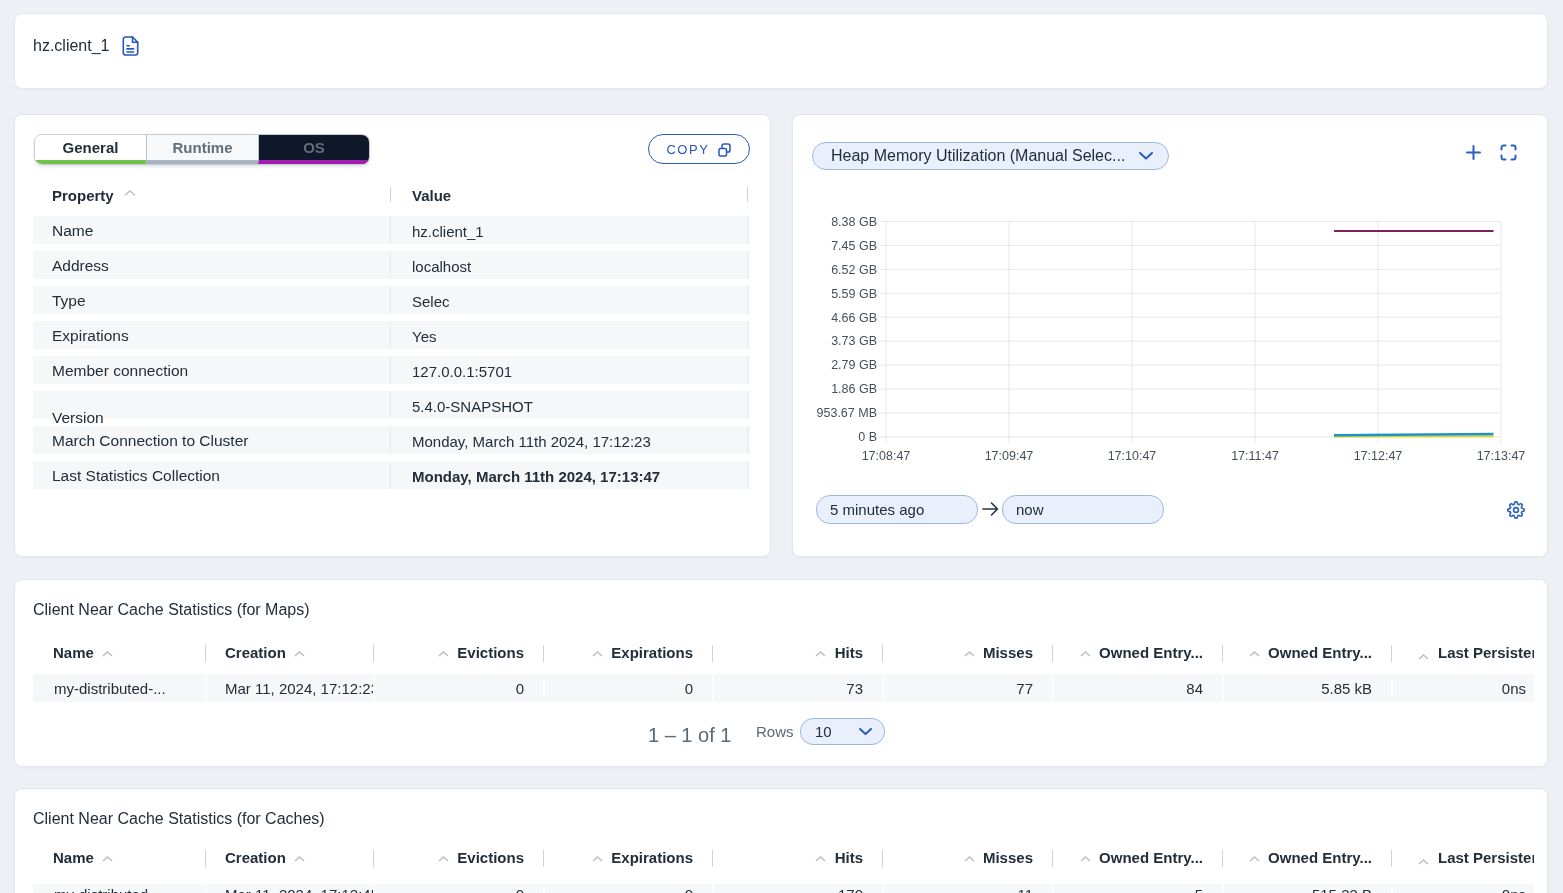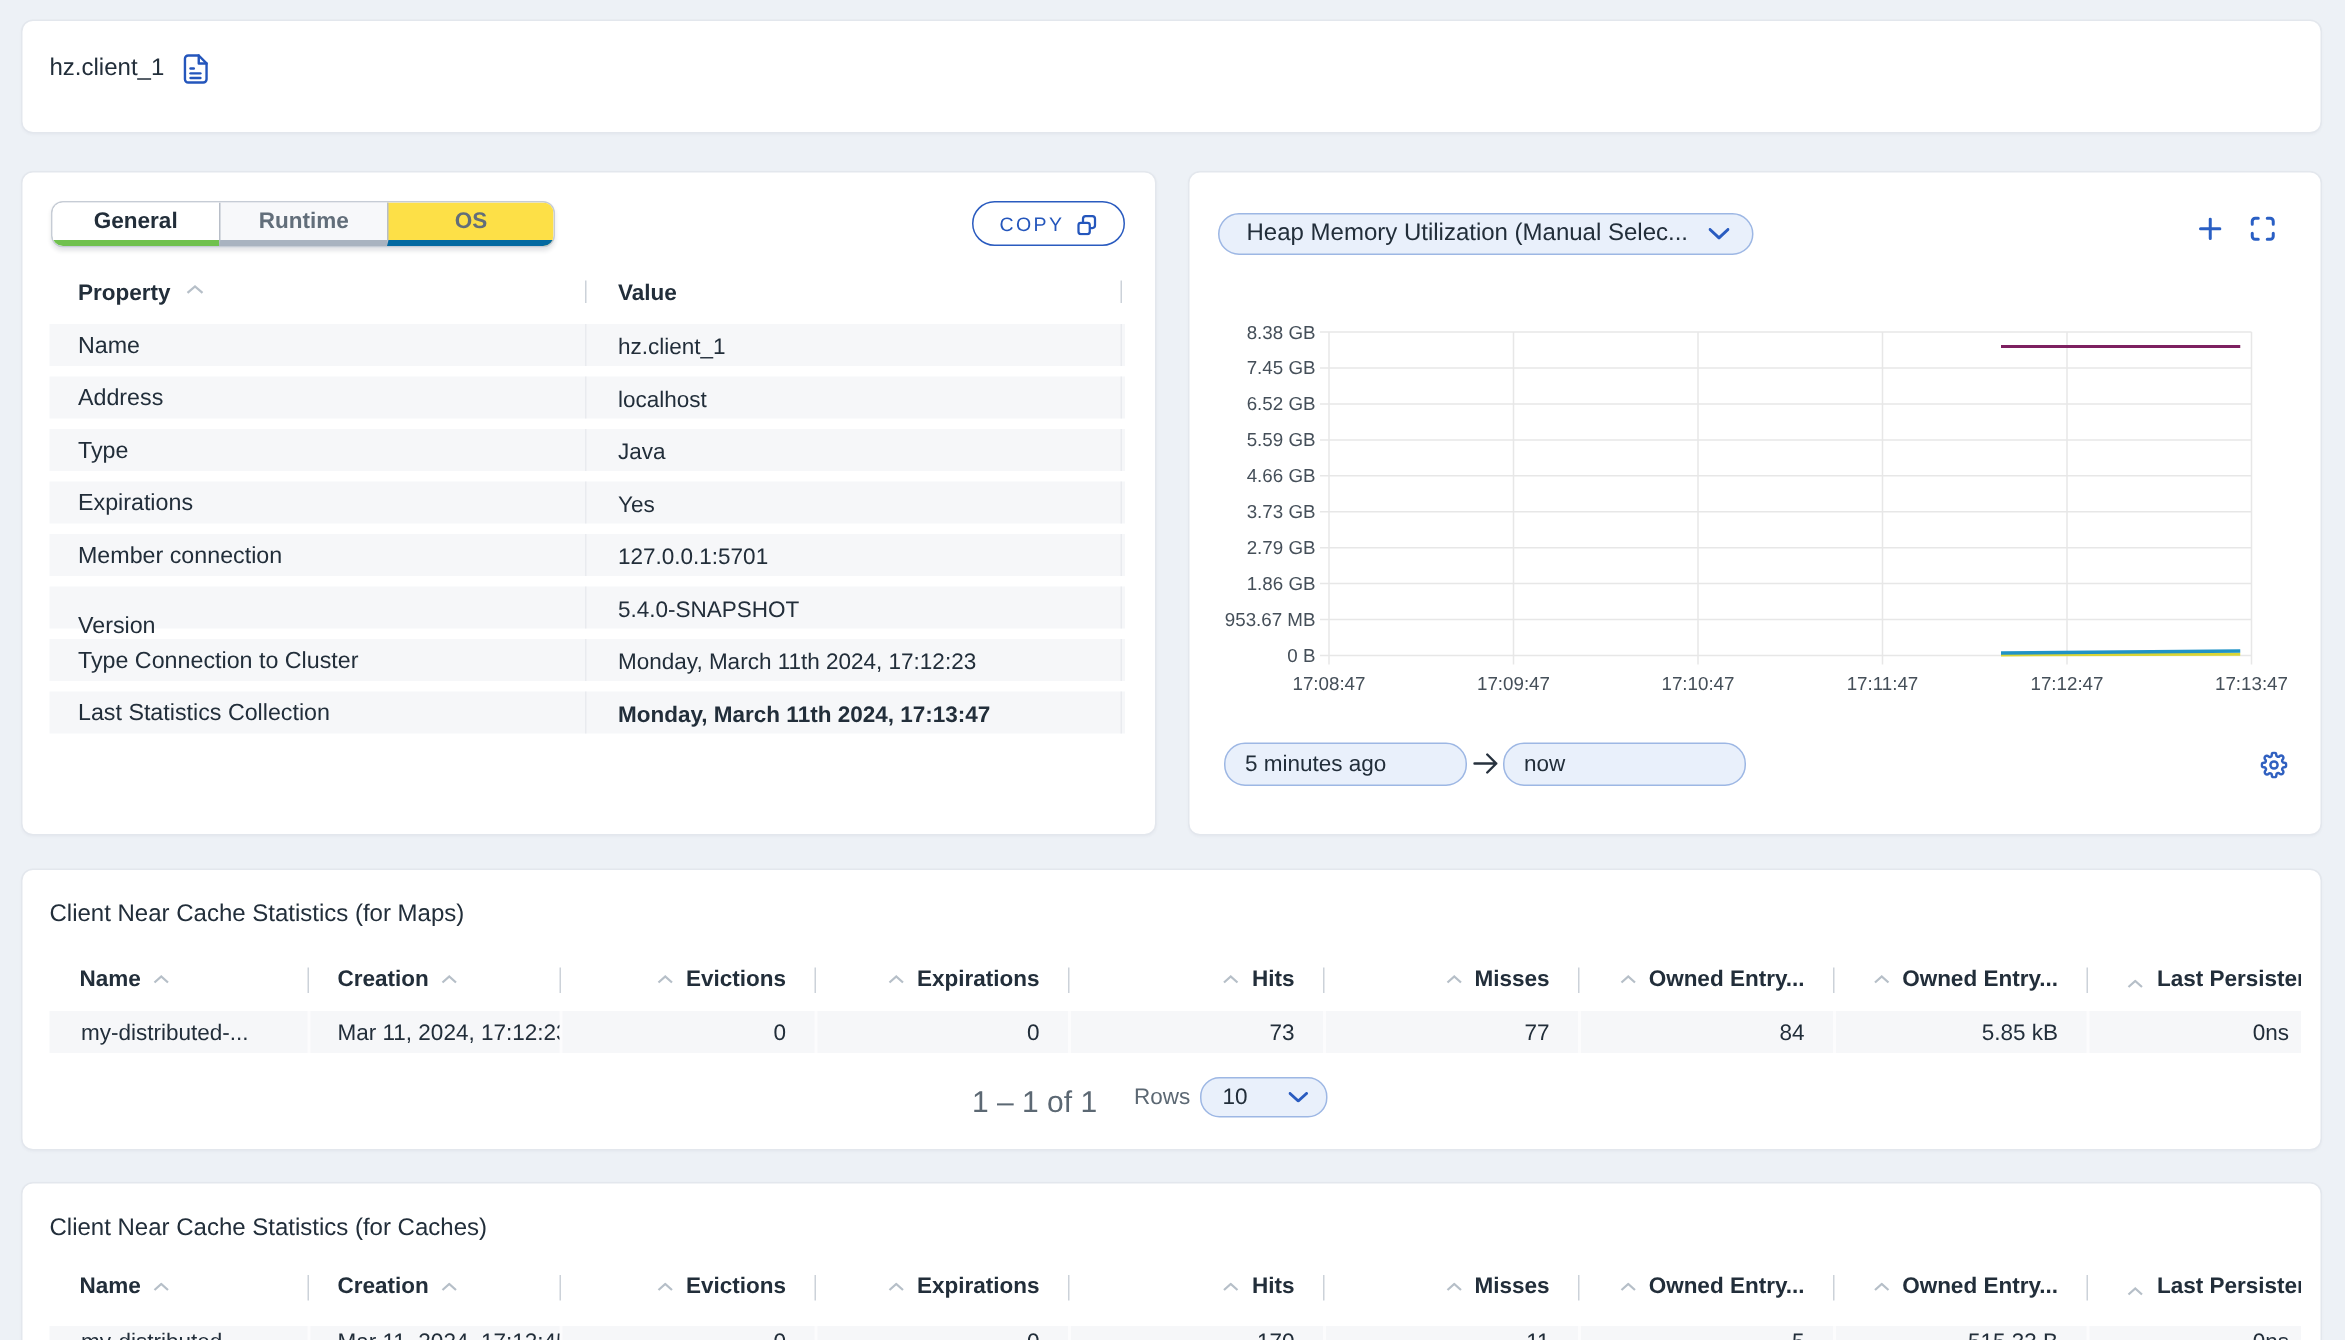--- a/index.html
+++ b/index.html
@@ -26,21 +26,21 @@
   <line x1="5" y1="9.7" x2="7.2" y2="9.7"></line>
   <line x1="5" y1="12.9" x2="11.6" y2="12.9"></line>
   <line x1="5" y1="16" x2="11.6" y2="16"></line>
 </svg>
 
 <div class="card" style="left:14px;top:114px;width:757px;height:443px;"></div>
 
 <div class="abs" style="left:34px;top:134px;width:336px;height:31px;border:1px solid #c6ccd5;border-radius:8px;box-sizing:border-box;overflow:hidden;display:flex;box-shadow:0 2px 3px rgba(30,42,58,.12);">
   <div style="flex:0 0 111px;background:#fff;border-bottom:4px solid #70c14e;display:flex;align-items:center;justify-content:center;font-size:15px;font-weight:bold;">General</div>
   <div style="flex:0 0 111px;background:#f7f8fa;border-left:1px solid #b8bec8;border-bottom:4px solid #a9b3c0;display:flex;align-items:center;justify-content:center;font-size:15px;font-weight:bold;color:#626e7a;">Runtime</div>
-  <div style="flex:1;background:#fde047;border-left:1px solid #b8bec8;border-bottom:4px solid #0369a1;display:flex;align-items:center;justify-content:center;font-size:15px;font-weight:bold;color:#626e7a;">OS</div>
+  <div style="flex:1;background:#0f172a;border-left:1px solid #b8bec8;border-bottom:4px solid #a21caf;display:flex;align-items:center;justify-content:center;font-size:15px;font-weight:bold;color:#626e7a;">OS</div>
 </div>
 
 <div class="abs" style="left:648px;top:134px;width:102px;height:30px;border:1.5px solid #2a5bbf;border-radius:15px;box-sizing:border-box;display:flex;align-items:center;justify-content:center;color:#2456bc;">
   <span style="font-size:13px;letter-spacing:1.6px;">COPY</span>
   <svg style="margin-left:7px;" width="15" height="15" viewBox="0 0 15 15" fill="none" stroke="#2456bc" stroke-width="1.5" stroke-linejoin="round">
     <rect x="2" y="6.5" width="7.5" height="7.5" rx="1.5"></rect>
     <path d="M5 6.5V3.8a1.8 1.8 0 0 1 1.8-1.8h4.4A1.8 1.8 0 0 1 13 3.8v4.4a1.8 1.8 0 0 1-1.8 1.8H9.5"></path>
   </svg>
 </div>
 
@@ -62,21 +62,21 @@
     <div class="band" style="left:33px;top:251px;width:717px;">
       <div class="abs" style="left:357px;top:0;width:1px;height:28px;background:#e9ebef;"></div>
       <div class="abs" style="left:714px;top:0;width:1px;height:28px;background:#e9ebef;"></div>
       <div class="abs cellL" style="left:19px;top:6px;">Address</div>
       <div class="abs cell" style="left:379px;top:7px;">localhost</div>
     </div>
     <div class="band" style="left:33px;top:286px;width:717px;">
       <div class="abs" style="left:357px;top:0;width:1px;height:28px;background:#e9ebef;"></div>
       <div class="abs" style="left:714px;top:0;width:1px;height:28px;background:#e9ebef;"></div>
       <div class="abs cellL" style="left:19px;top:6px;">Type</div>
-      <div class="abs cell" style="left:379px;top:7px;">Java</div>
+      <div class="abs cell" style="left:379px;top:7px;">Selec</div>
     </div>
     <div class="band" style="left:33px;top:321px;width:717px;">
       <div class="abs" style="left:357px;top:0;width:1px;height:28px;background:#e9ebef;"></div>
       <div class="abs" style="left:714px;top:0;width:1px;height:28px;background:#e9ebef;"></div>
       <div class="abs cellL" style="left:19px;top:6px;">Expirations</div>
       <div class="abs cell" style="left:379px;top:7px;">Yes</div>
     </div>
     <div class="band" style="left:33px;top:356px;width:717px;">
       <div class="abs" style="left:357px;top:0;width:1px;height:28px;background:#e9ebef;"></div>
       <div class="abs" style="left:714px;top:0;width:1px;height:28px;background:#e9ebef;"></div>
@@ -85,21 +85,21 @@
     </div>
     <div class="band" style="left:33px;top:391px;width:717px;">
       <div class="abs" style="left:357px;top:0;width:1px;height:28px;background:#e9ebef;"></div>
       <div class="abs" style="left:714px;top:0;width:1px;height:28px;background:#e9ebef;"></div>
       <div class="abs cellL" style="left:19px;top:6px;margin-top:12px;">Version</div>
       <div class="abs cell" style="left:379px;top:7px;">5.4.0-SNAPSHOT</div>
     </div>
     <div class="band" style="left:33px;top:426px;width:717px;">
       <div class="abs" style="left:357px;top:0;width:1px;height:28px;background:#e9ebef;"></div>
       <div class="abs" style="left:714px;top:0;width:1px;height:28px;background:#e9ebef;"></div>
-      <div class="abs cellL" style="left:19px;top:6px;">Type Connection to Cluster</div>
+      <div class="abs cellL" style="left:19px;top:6px;">March Connection to Cluster</div>
       <div class="abs cell" style="left:379px;top:7px;">Monday, March 11th 2024, 17:12:23</div>
     </div>
     <div class="band" style="left:33px;top:461px;width:717px;">
       <div class="abs" style="left:357px;top:0;width:1px;height:28px;background:#e9ebef;"></div>
       <div class="abs" style="left:714px;top:0;width:1px;height:28px;background:#e9ebef;"></div>
       <div class="abs cellL" style="left:19px;top:6px;">Last Statistics Collection</div>
       <div class="abs cell" style="left:379px;top:7px;font-weight:bold;">Monday, March 11th 2024, 17:13:47</div>
     </div>
   </div>
 

